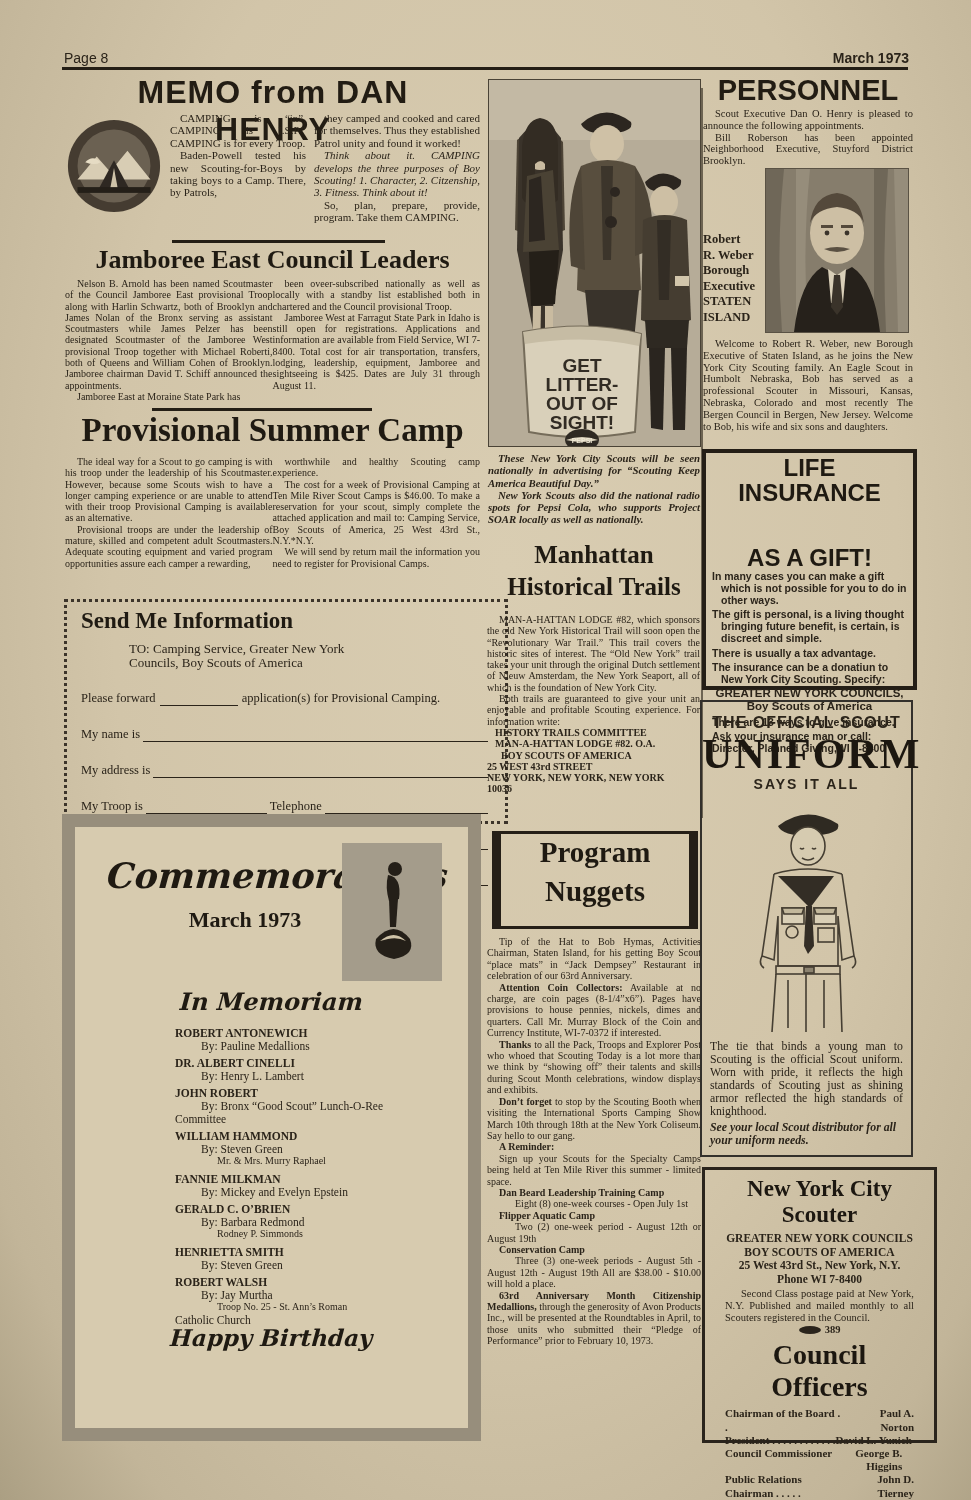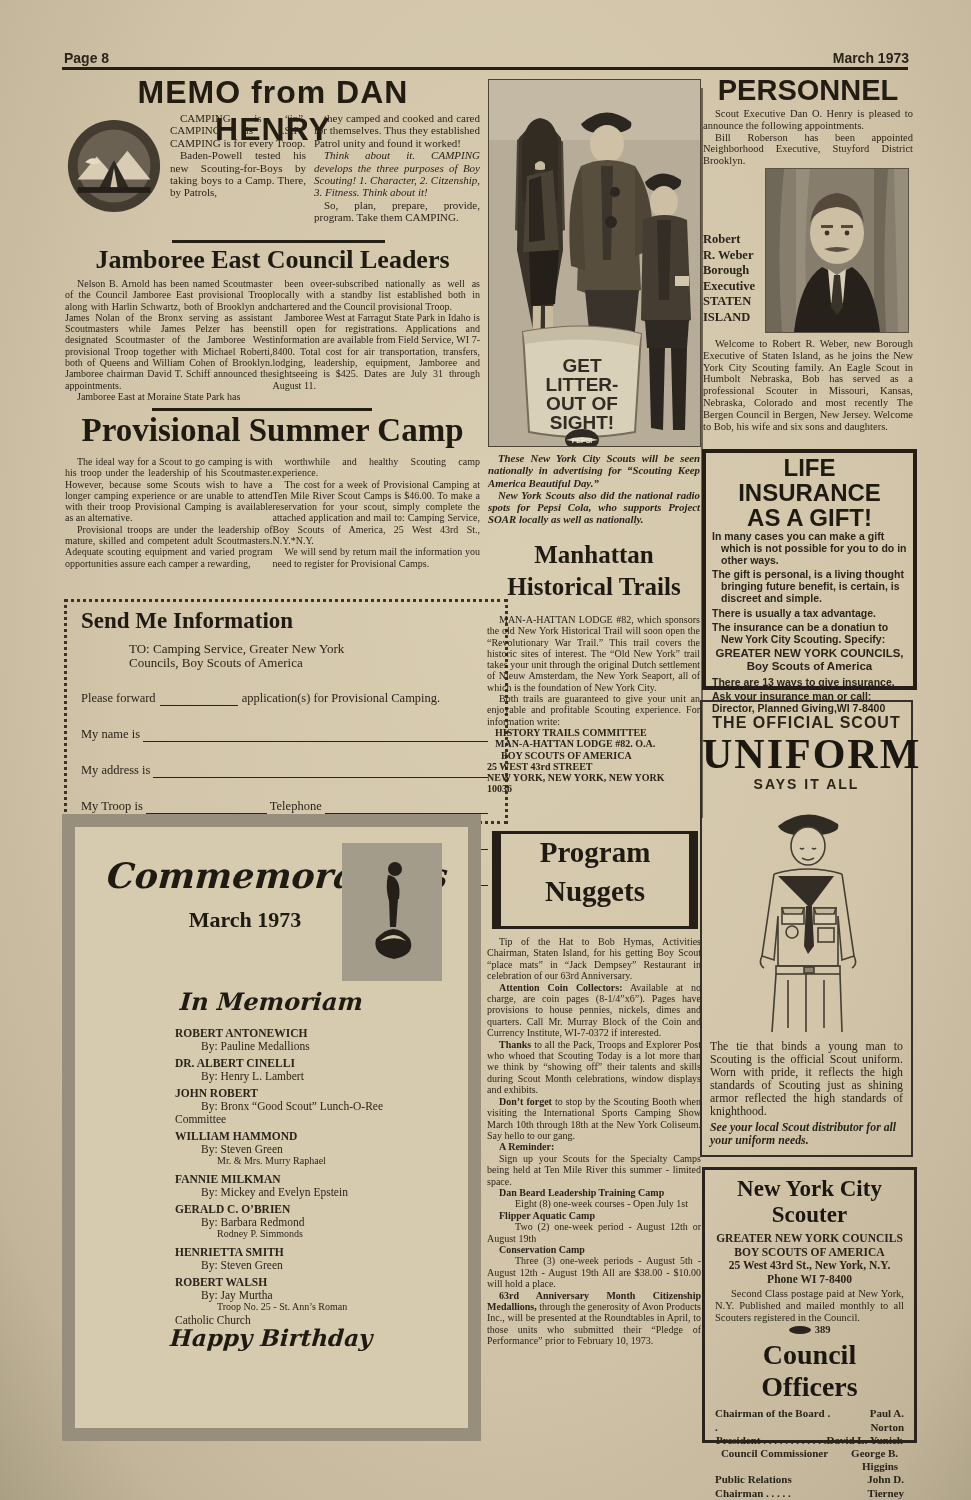--- a/index.html
+++ b/index.html
@@ -22,32 +22,32 @@
   .formrow .lbl{white-space:nowrap;}
   .blank{border-bottom:1.5px solid #2b241a;flex:1;height:14px;margin:0 3px;}
   .blankfix{border-bottom:1.5px solid #2b241a;width:78px;height:14px;margin:0 4px;}
   .script{font-family:"DejaVu Serif",serif;font-style:italic;font-weight:bold;transform:skewX(-4deg);}
   .memitem{margin-bottom:5px;}
   .memname{font-weight:bold;font-size:11.5px;line-height:12.6px;}
   .memby{font-size:11.5px;line-height:12.6px;margin-left:26px;}
   .memby2{font-size:10px;line-height:12.6px;margin-left:42px;}
   .insp{font-family:"Liberation Sans",sans-serif;font-weight:bold;font-size:10.5px;line-height:12.1px;
     padding-left:9px;text-indent:-9px;margin:0 0 2px 0;}
-  .offrow{display:flex;justify-content:center;font-size:11px;line-height:13.2px;font-weight:bold;}
+  .offrow{display:flex;justify-content:flex-start;font-size:11px;line-height:13.2px;font-weight:bold;}
   .offrow .nm{text-align:right;max-width:95px;}
   .nugp{margin:0;text-indent:12px;}
   .nugbold{font-weight:bold;}
   .addr{text-indent:0!important;}
 </style>
 </head>
 <body>
 
 <div class="page">
 
-  <div class="abs sans" style="left:64px;top:50px;font-size:14px;font-weight:bold;">Page 8</div>
+  <div class="abs sans" style="left:64px;top:50px;font-size:14px;font-weight:normal;">Page 8</div>
   <div class="abs sans" style="right:62px;top:50px;font-size:14px;font-weight:bold;">March 1973</div>
   <div class="abs rule" style="left:62px;top:67px;width:846px;height:3px;"></div>
 
   <div class="abs sans center" style="left:78px;top:74px;width:390px;font-size:32px;font-weight:bold;letter-spacing:1px;color:#221c13;">MEMO from DAN HENRY</div>
 
   <div class="abs" style="left:66px;top:118px;width:96px;height:96px;">
     <svg width="96" height="96" viewBox="0 0 100 100">
       <circle cx="50" cy="50" r="48" fill="#453c31"></circle>
       <circle cx="50" cy="50" r="38" fill="#6b6152"></circle>
       <path d="M12 64 L32 40 L46 56 L64 34 L88 64 Z" fill="#d8cdb4"></path>
@@ -307,21 +307,21 @@
       <path d="M62 100 L71 106 L80 100 L77 134 L65 134Z" fill="#d9cfb8"></path>
       <path d="M68 106 L74 106 L77 138 L71 146 L65 138Z" fill="#3a332a"></path>
     </svg>
   </div>
   <div class="abs" style="left:703px;top:338px;width:210px;font-size:10.5px;line-height:11.8px;text-align:justify;">
     <p style="margin:0;text-indent:12px;">Welcome to Robert R. Weber, new Borough Executive of Staten Island, as he joins the New York City Scouting family. An Eagle Scout in Humbolt Nebraska, Bob has served as a professional Scouter in Missouri, Kansas, Nebraska, Colorado and most recently The Bergen Council in Bergen, New Jersey. Welcome to Bob, his wife and six sons and daughters.</p>
   </div>
 
   <div class="abs" style="left:702px;top:449px;width:195px;height:229px;border:4px solid #241e16;padding:2px 6px;">
     <div class="sans center" style="font-size:24px;font-weight:bold;line-height:25px;color:#1f1a12;">LIFE INSURANCE</div>
-    <div class="sans center" style="font-size:24px;font-weight:bold;line-height:25px;color:#1f1a12;">AS A GIFT!</div>
+    <div class="sans center" style="font-size:24px;font-weight:bold;line-height:25px;color:#1f1a12;margin-top:40px;">AS A GIFT!</div>
     <p class="insp">In many cases you can make a gift which is not possible for you to do in other ways.</p>
     <p class="insp">The gift is personal, is a living thought bringing future benefit, is certain, is discreet and simple.</p>
     <p class="insp">There is usually a tax advantage.</p>
     <p class="insp">The insurance can be a donatiun to New York City Scouting. Specify:</p>
     <div class="sans center" style="font-size:11.5px;font-weight:bold;line-height:13px;">GREATER NEW YORK COUNCILS,</div>
     <div class="sans center" style="font-size:11.5px;font-weight:bold;line-height:13px;margin-bottom:3px;">Boy Scouts of America</div>
     <p class="insp">There are 13 ways to give insurance.</p>
     <p class="insp" style="margin-bottom:0;">Ask your insurance man or call:</p>
     <p class="insp">Director, Planned Giving,WI 7-8400</p>
   </div>
@@ -351,21 +351,21 @@
           <rect x="82" y="171" width="10" height="6" fill="#8c8370"></rect>
           <path d="M54 178 L50 236 M84 178 L84 236 M118 178 L120 236 M66 184 L66 232 M102 184 L102 232"></path>
           <path d="M40 160 Q36 168 42 172 M132 160 Q136 168 130 172"></path>
         </g>
       </svg>
     </div>
     <div class="just" style="margin:2px 8px 0 8px;font-size:11.8px;line-height:13px;">The tie that binds a young man to Scouting is the official Scout uniform. Worn with pride, it reflects the high standards of Scouting just as shining armor reflected the high standards of knighthood.</div>
     <div style="margin:3px 8px 0 8px;font-size:11.8px;line-height:13px;font-style:italic;font-weight:bold;">See your local Scout distributor for all your uniform needs.</div>
   </div>
 
-  <div class="abs" style="left:702px;top:1167px;width:189px;height:258px;border:3px solid #2a241c;padding:6px 10px;">
+  <div class="abs" style="left:702px;top:1167px;width:189px;height:258px;border:3px solid #2a241c;padding:6px 20px;">
     <div class="center" style="font-size:23px;font-weight:bold;color:#1c1710;">New York City Scouter</div>
     <div class="center" style="font-size:11.5px;font-weight:bold;line-height:13.5px;margin-top:4px;">GREATER NEW YORK COUNCILS</div>
     <div class="center" style="font-size:11.5px;font-weight:bold;line-height:13.5px;">BOY SCOUTS OF AMERICA</div>
     <div class="center" style="font-size:11.5px;font-weight:bold;line-height:13.5px;">25 West 43rd St., New York, N.Y.</div>
     <div class="center" style="font-size:11.5px;font-weight:bold;line-height:13.5px;">Phone WI 7-8400</div>
     <p style="margin:2px 0 0 0;font-size:10.5px;line-height:11.8px;text-align:justify;text-indent:16px;">Second Class postage paid at New York, N.Y. Published and mailed monthly to all Scouters registered in the Council.</p>
     <div style="display:flex;align-items:center;justify-content:center;gap:4px;margin-top:1px;">
       <span style="display:inline-block;width:22px;height:8px;background:#2a241c;border-radius:50%;"></span>
       <span style="font-size:10.5px;font-weight:bold;">389</span>
     </div>

